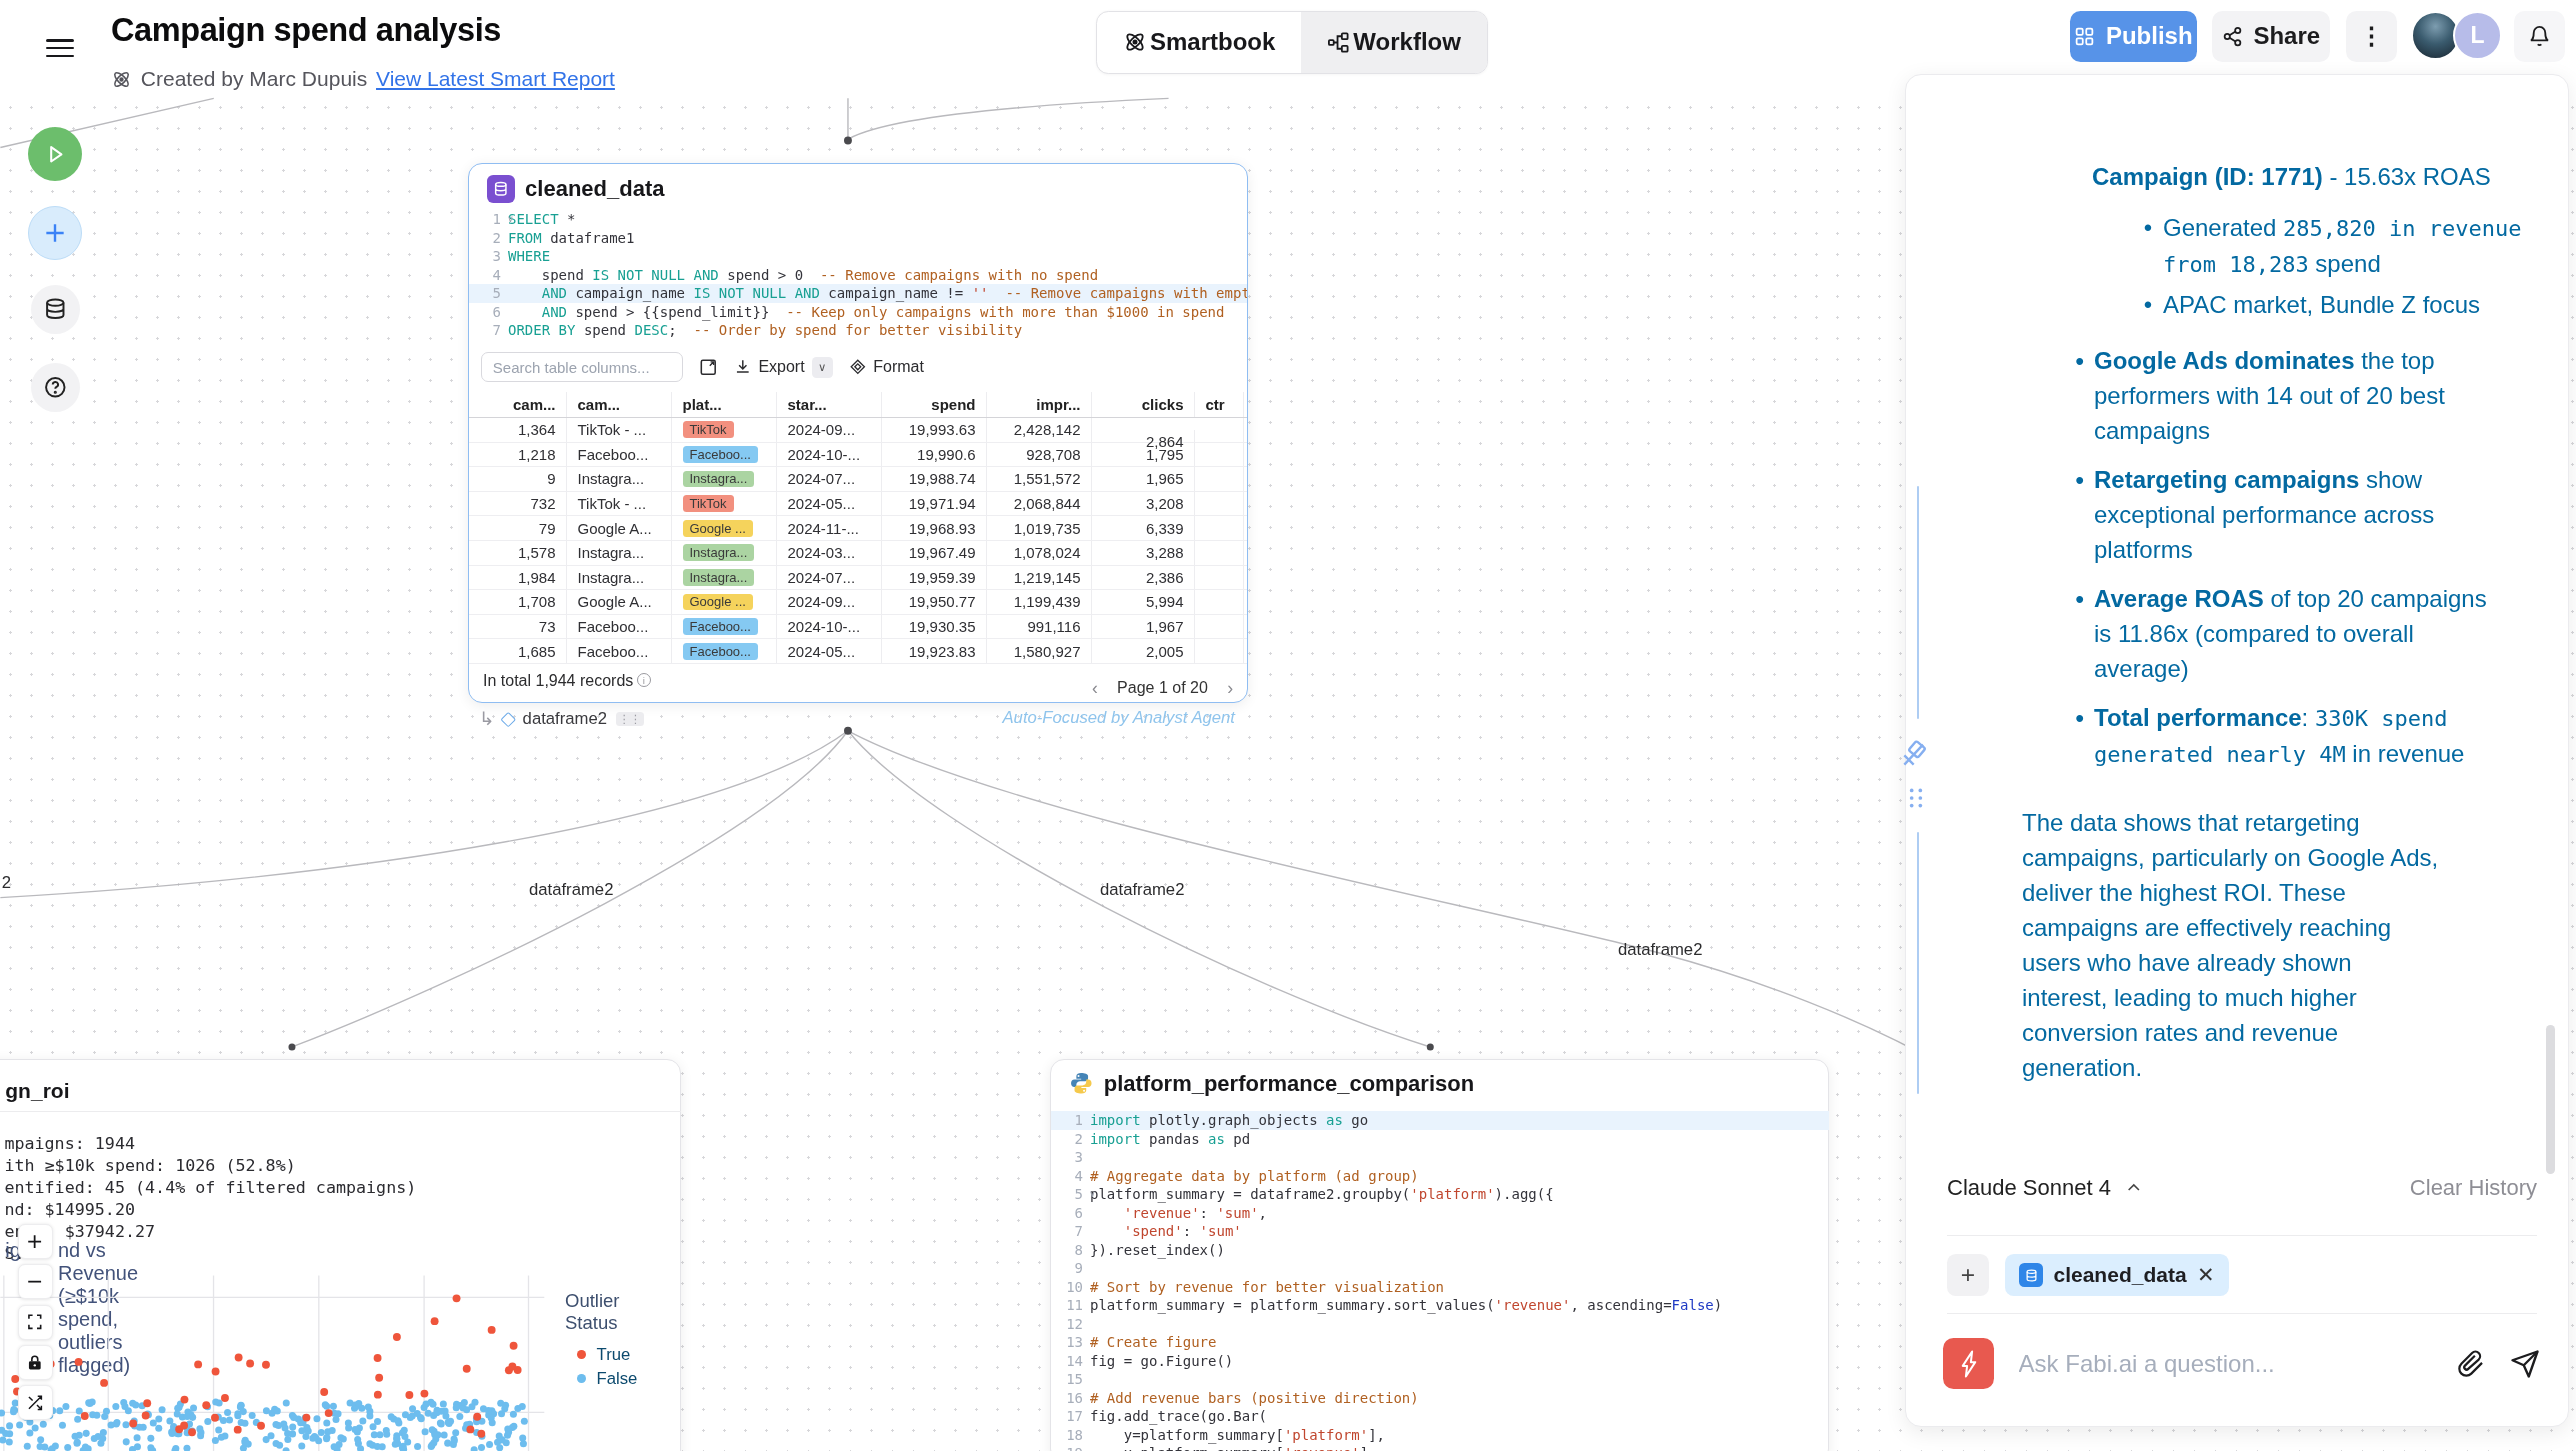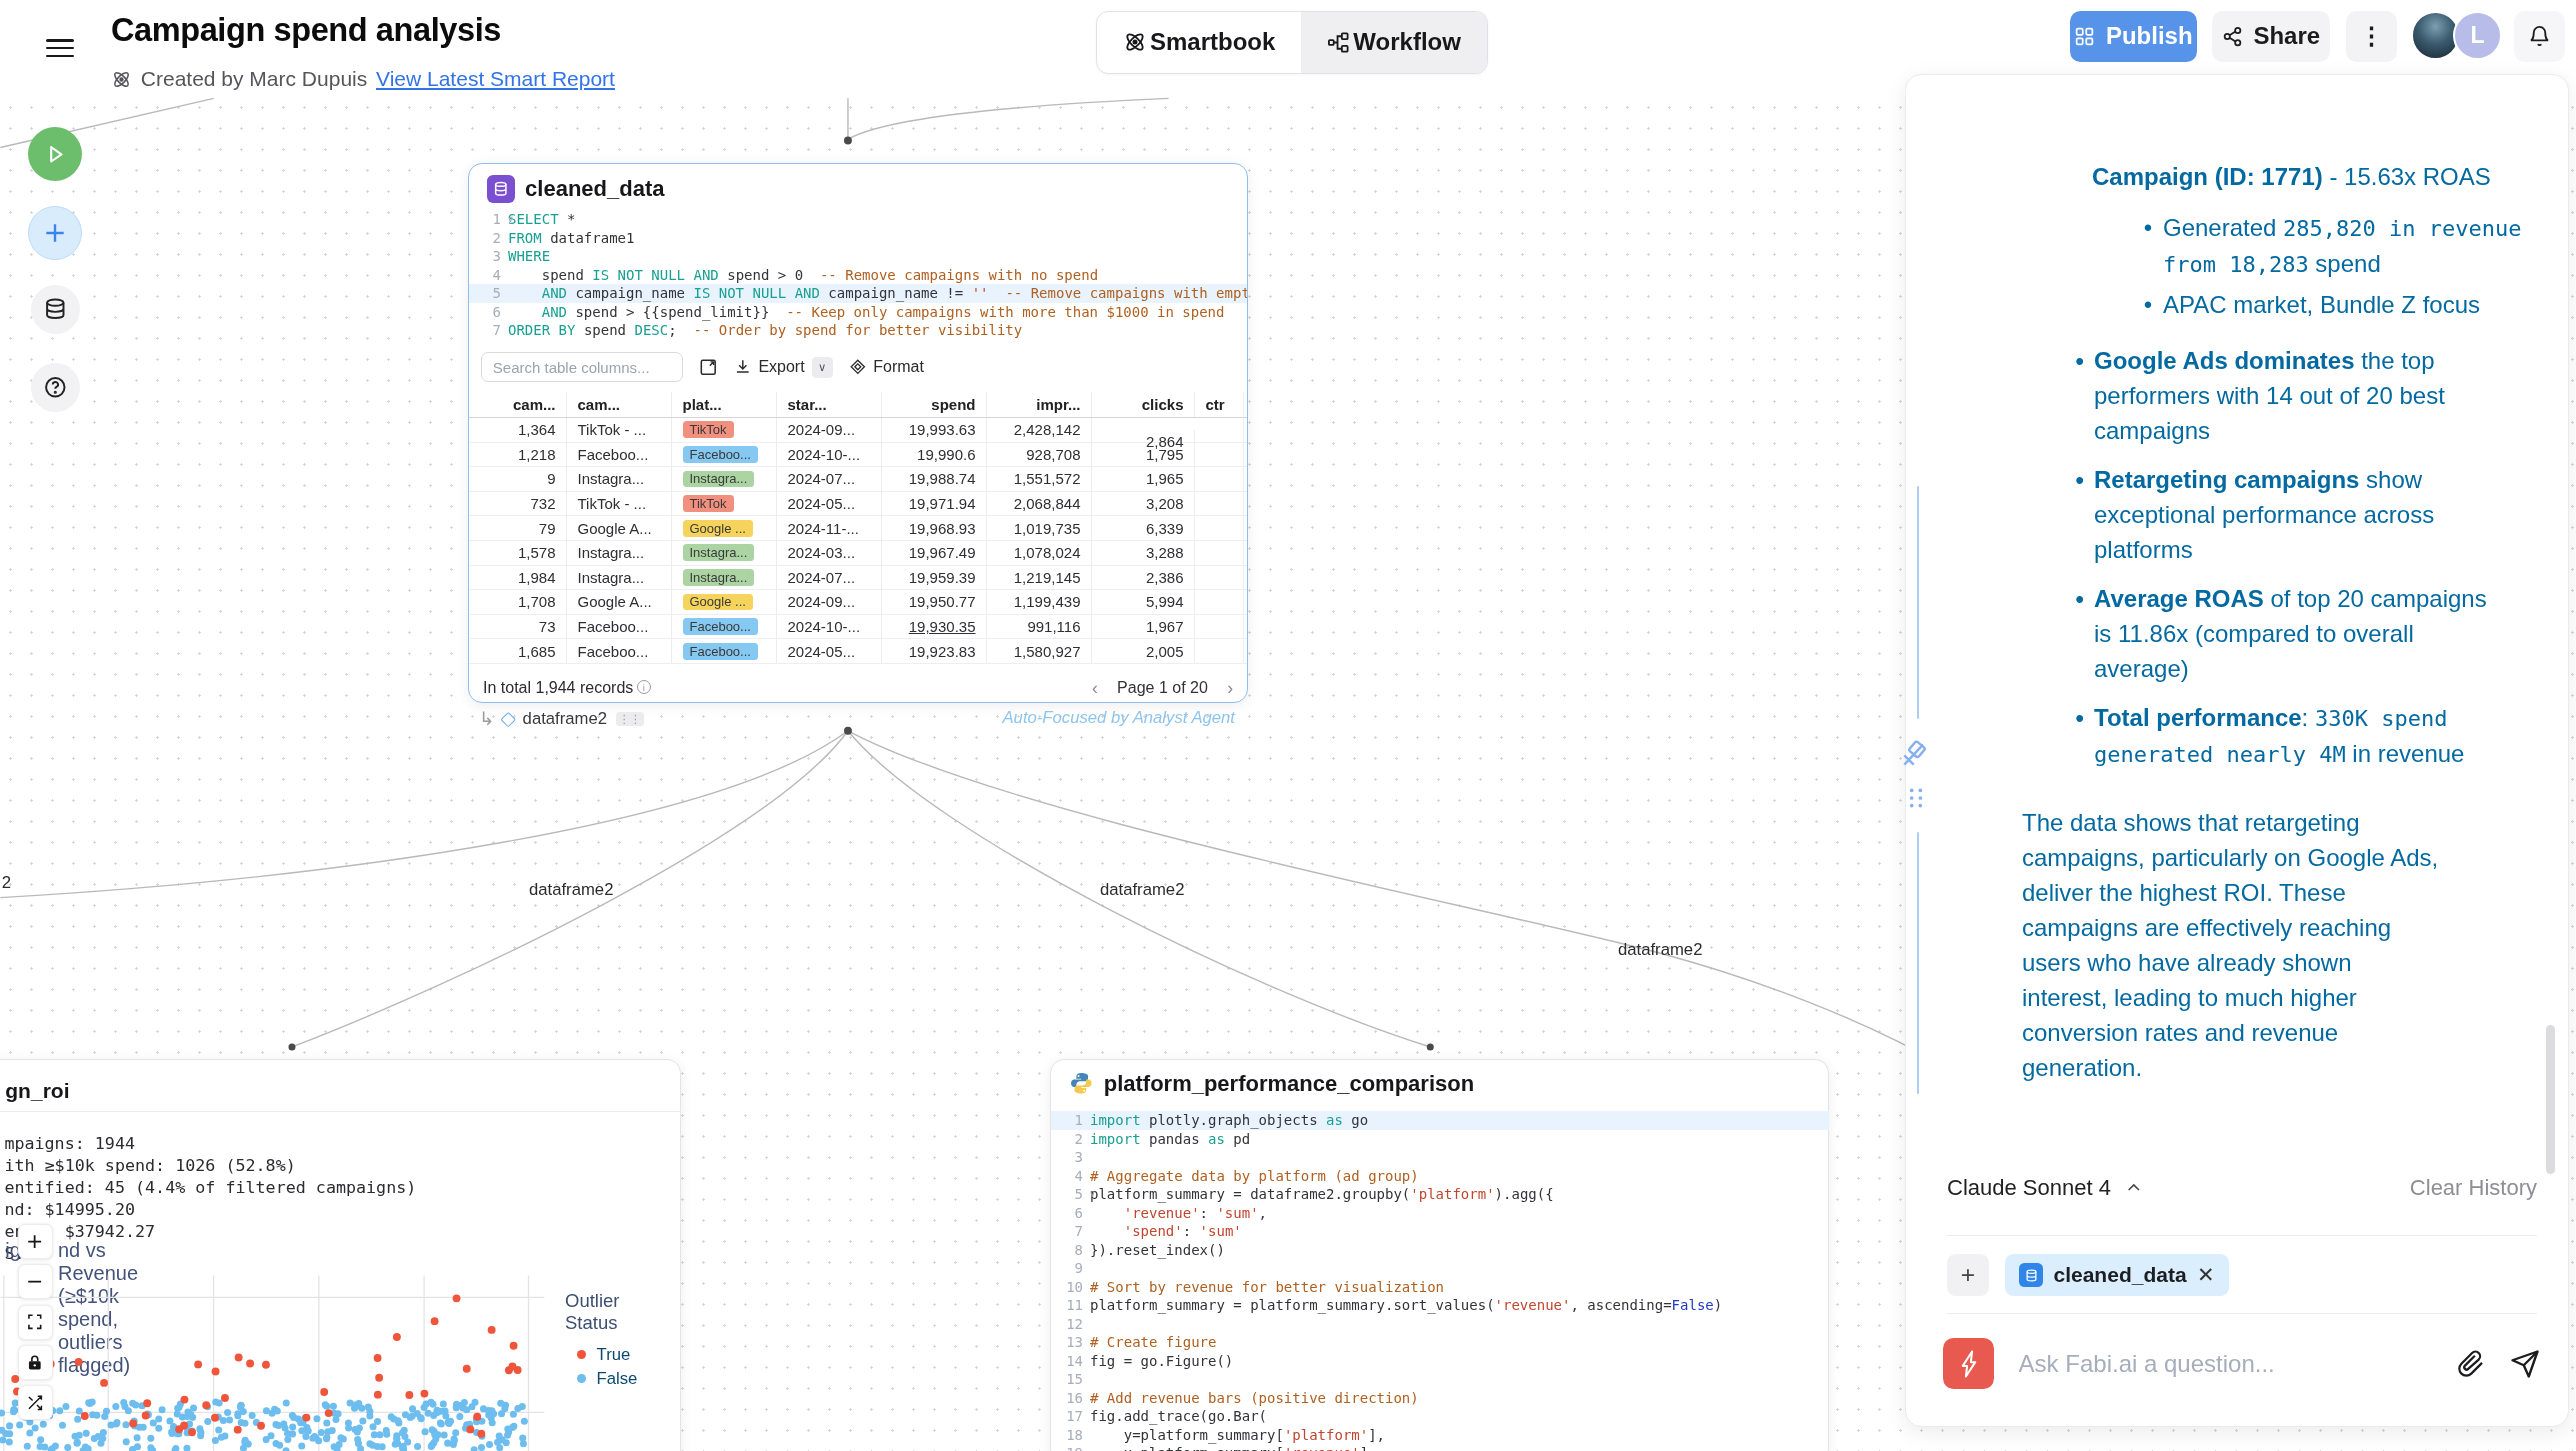--- a/index.html
+++ b/index.html
@@ -67,21 +67,21 @@
   .chev-box { width:21px; height:21px; background:#ececf0; border-radius:4.4px; display:flex; align-items:center;
     justify-content:center; font-size:11.4px; color:#555; }
   
   #tbl { position:absolute; left:0; top:228px; width:778px; overflow:hidden; }
   .trow { display:flex; height:24.6px; align-items:center; border-bottom:0.9px solid #eeeef1; }
   .trow.head { height:26px; border-bottom:1.8px solid #d4d4d8; }
   .tcell { padding:0 10.5px; font-size:15px; color:#2f2f33; white-space:nowrap; overflow:hidden; border-right:0.9px solid #ededf0; height:100%; display:flex; align-items:center; }
   .trow.head .tcell { font-weight:700; color:#222; }
   .tcell.r { justify-content:flex-end; }
   .badge { font-size:13px; padding:0.9px 7px; border-radius:3.5px; color:#3a3a3a; }
-  #tbl-footer { position:absolute; left:0; top:508px; width:778px; height:32px; display:flex; align-items:center;
+  #tbl-footer { position:absolute; left:0; top:508px; width:778px; height:32px; display:flex; 
     justify-content:space-between; padding:0 14px; font-size:16px; color:#2c2c2e; }
   .pager { display:flex; gap:19.3px; align-items:center; color:#333; }
   .pager .ar { color:#8a8a90; cursor:pointer; font-size:17.6px; }
   .info-i { display:inline-block; width:14px; height:14px; border:0.9px solid #9a9aa0; border-radius:50%; font-size:9.7px;
     text-align:center; line-height:13px; color:#9a9aa0; margin-left:3.5px; vertical-align:1.8px;}
   
   #sql-subrow { position:absolute; left:479px; top:708px; display:flex; align-items:center; gap:8.8px; z-index:2;
     font-size:16.7px; color:#3a3a3e; }
   .diamond { width:10.5px; height:10.5px; border:1.8px solid #6aa9e8; transform:rotate(45deg); border-radius:1.8px; }
   .drag-dots { color:#9a9aa2; background:#ececef; border-radius:3.5px; font-size:11.4px; padding:0 2.6px; }
@@ -438,21 +438,21 @@
         <div class="tcell r" style="width: 103px;">5,994</div>
         <div class="tcell l" style="width: 49px;"></div>
       </div>
       <div class="trow">
         <div class="tcell r" style="width: 98px;">73</div>
         <div class="tcell l" style="width: 105px;">Faceboo...</div>
         <div class="tcell l" style="width: 105px;">
           <span class="badge" style="background: rgb(133, 201, 242);">Faceboo...</span>
         </div>
         <div class="tcell l" style="width: 105px;">2024-10-...</div>
-        <div class="tcell r" style="width: 105px; text-decoration: underline;">19,930.35</div>
+        <div class="tcell r" style="width: 105px;">19,930.35</div>
         <div class="tcell r" style="width: 105px;">991,116</div>
         <div class="tcell r" style="width: 103px;">1,967</div>
         <div class="tcell l" style="width: 49px;"></div>
       </div>
       <div class="trow">
         <div class="tcell r" style="width: 98px;">1,685</div>
         <div class="tcell l" style="width: 105px;">Faceboo...</div>
         <div class="tcell l" style="width: 105px;">
           <span class="badge" style="background: rgb(133, 201, 242);">Faceboo...</span>
         </div>

